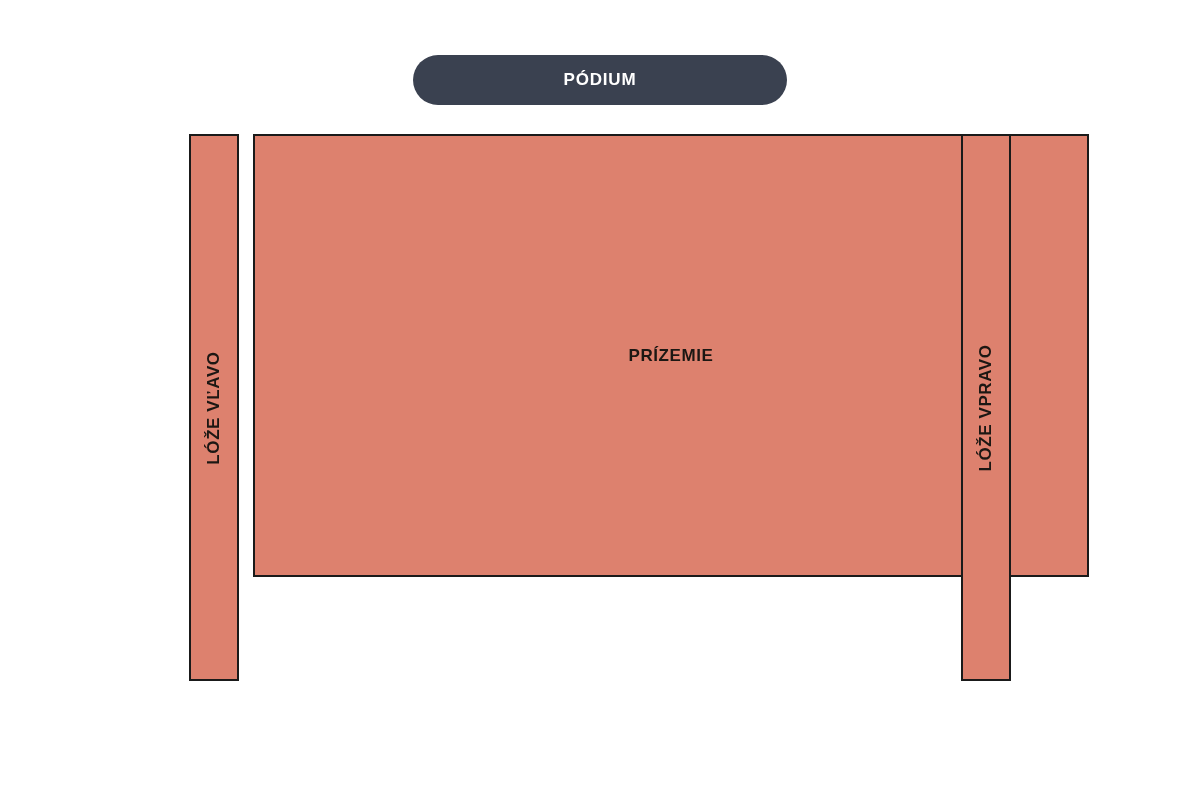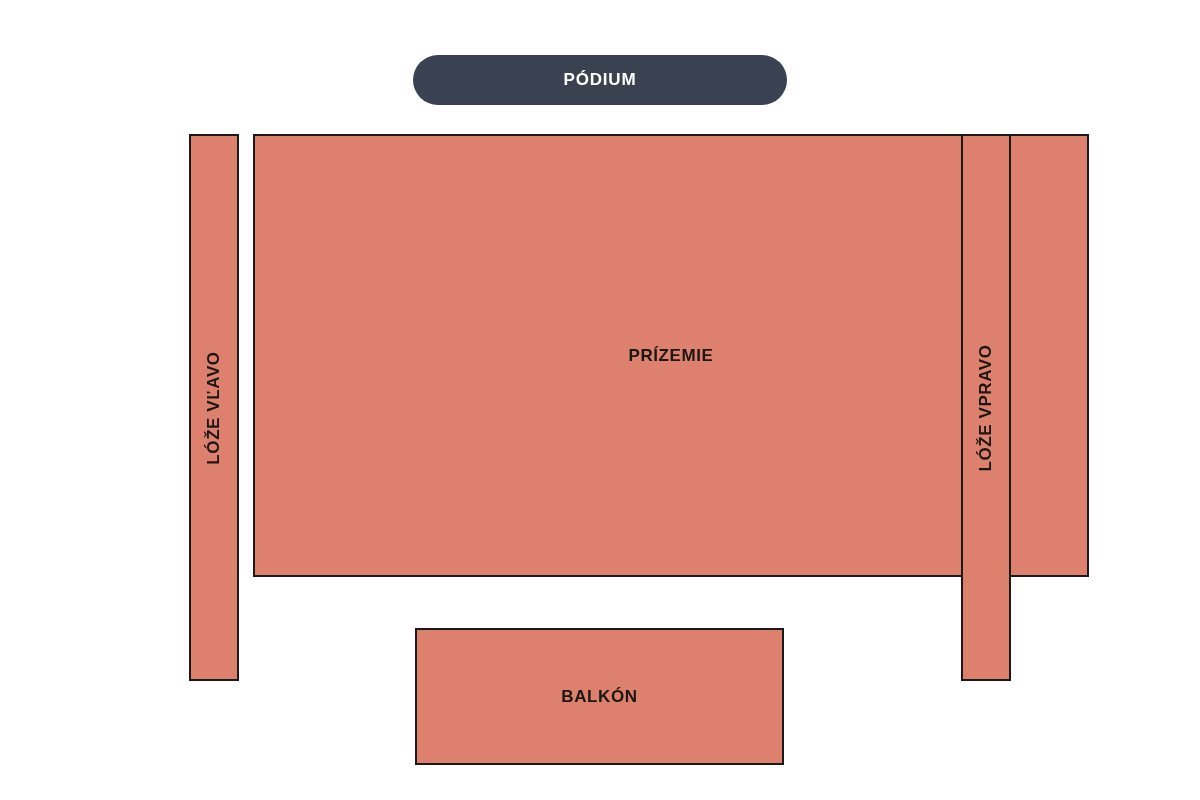--- a/index.html
+++ b/index.html
@@ -79,17 +79,14 @@
   </div>
 
   <div class="section sec-main">
     <span class="label">PRÍZEMIE</span>
   </div>
 
   <div class="section vertical sec-right">
     <span class="label">LÓŽE VPRAVO</span>
   </div>
 
-  <div class="section sec-balcony">
-    <span class="label">BALKÓN</span>
-  </div>
 
 </div>
 
 </body></html>

